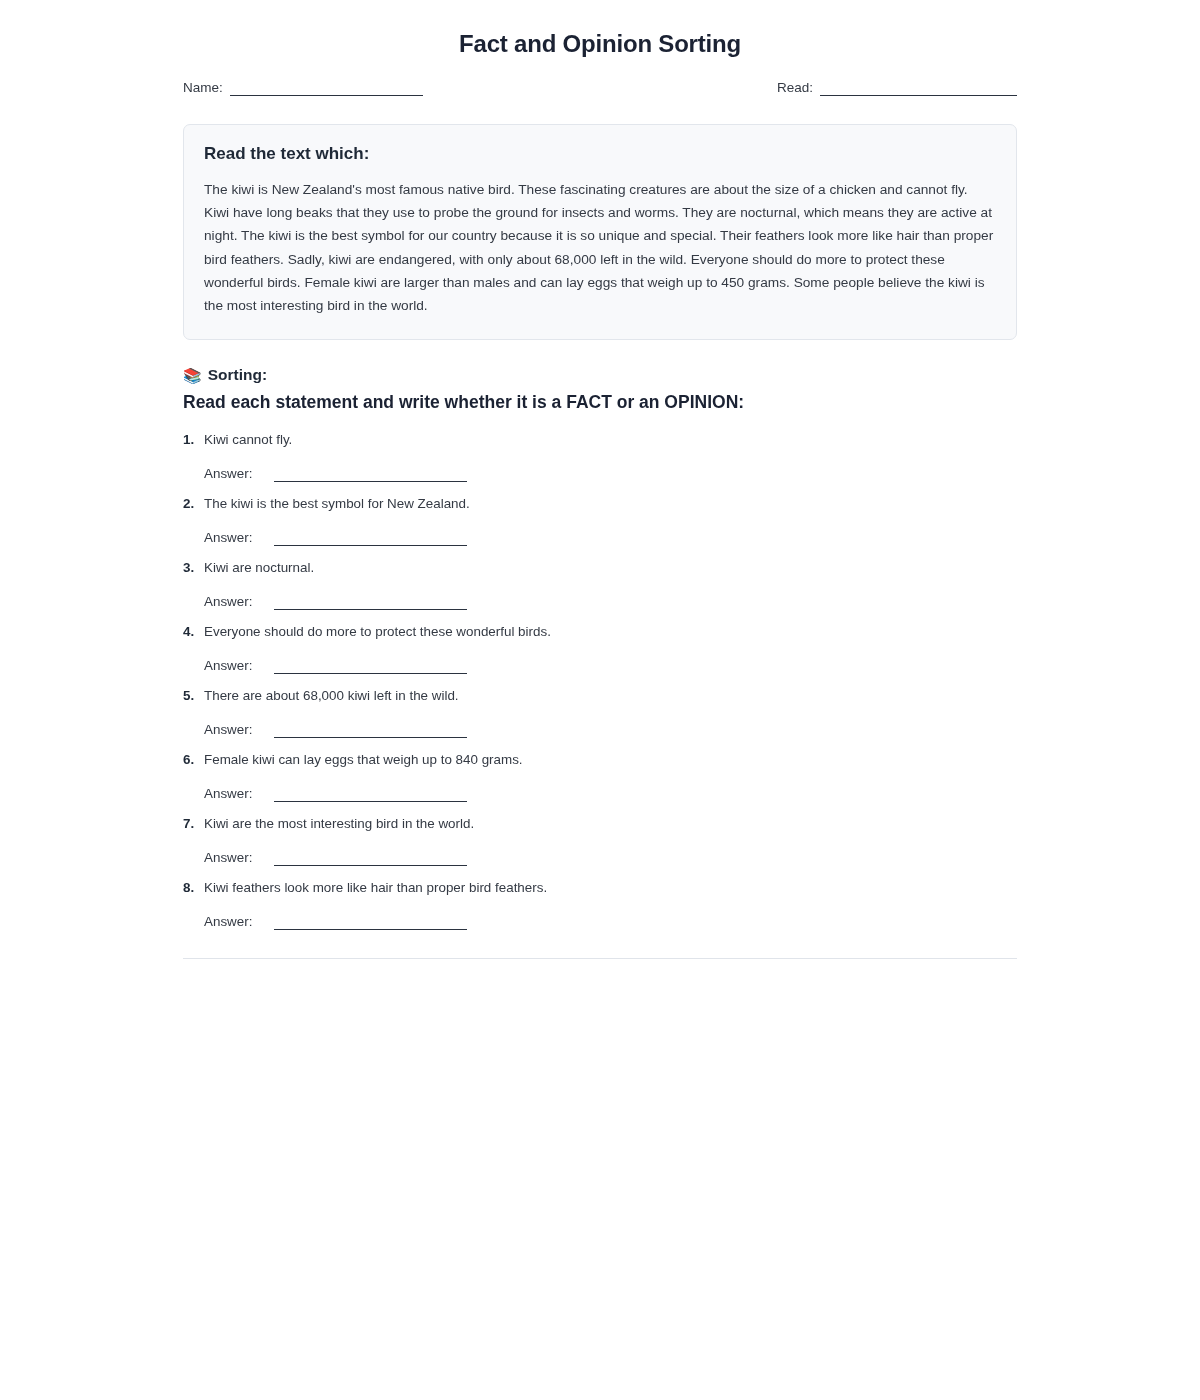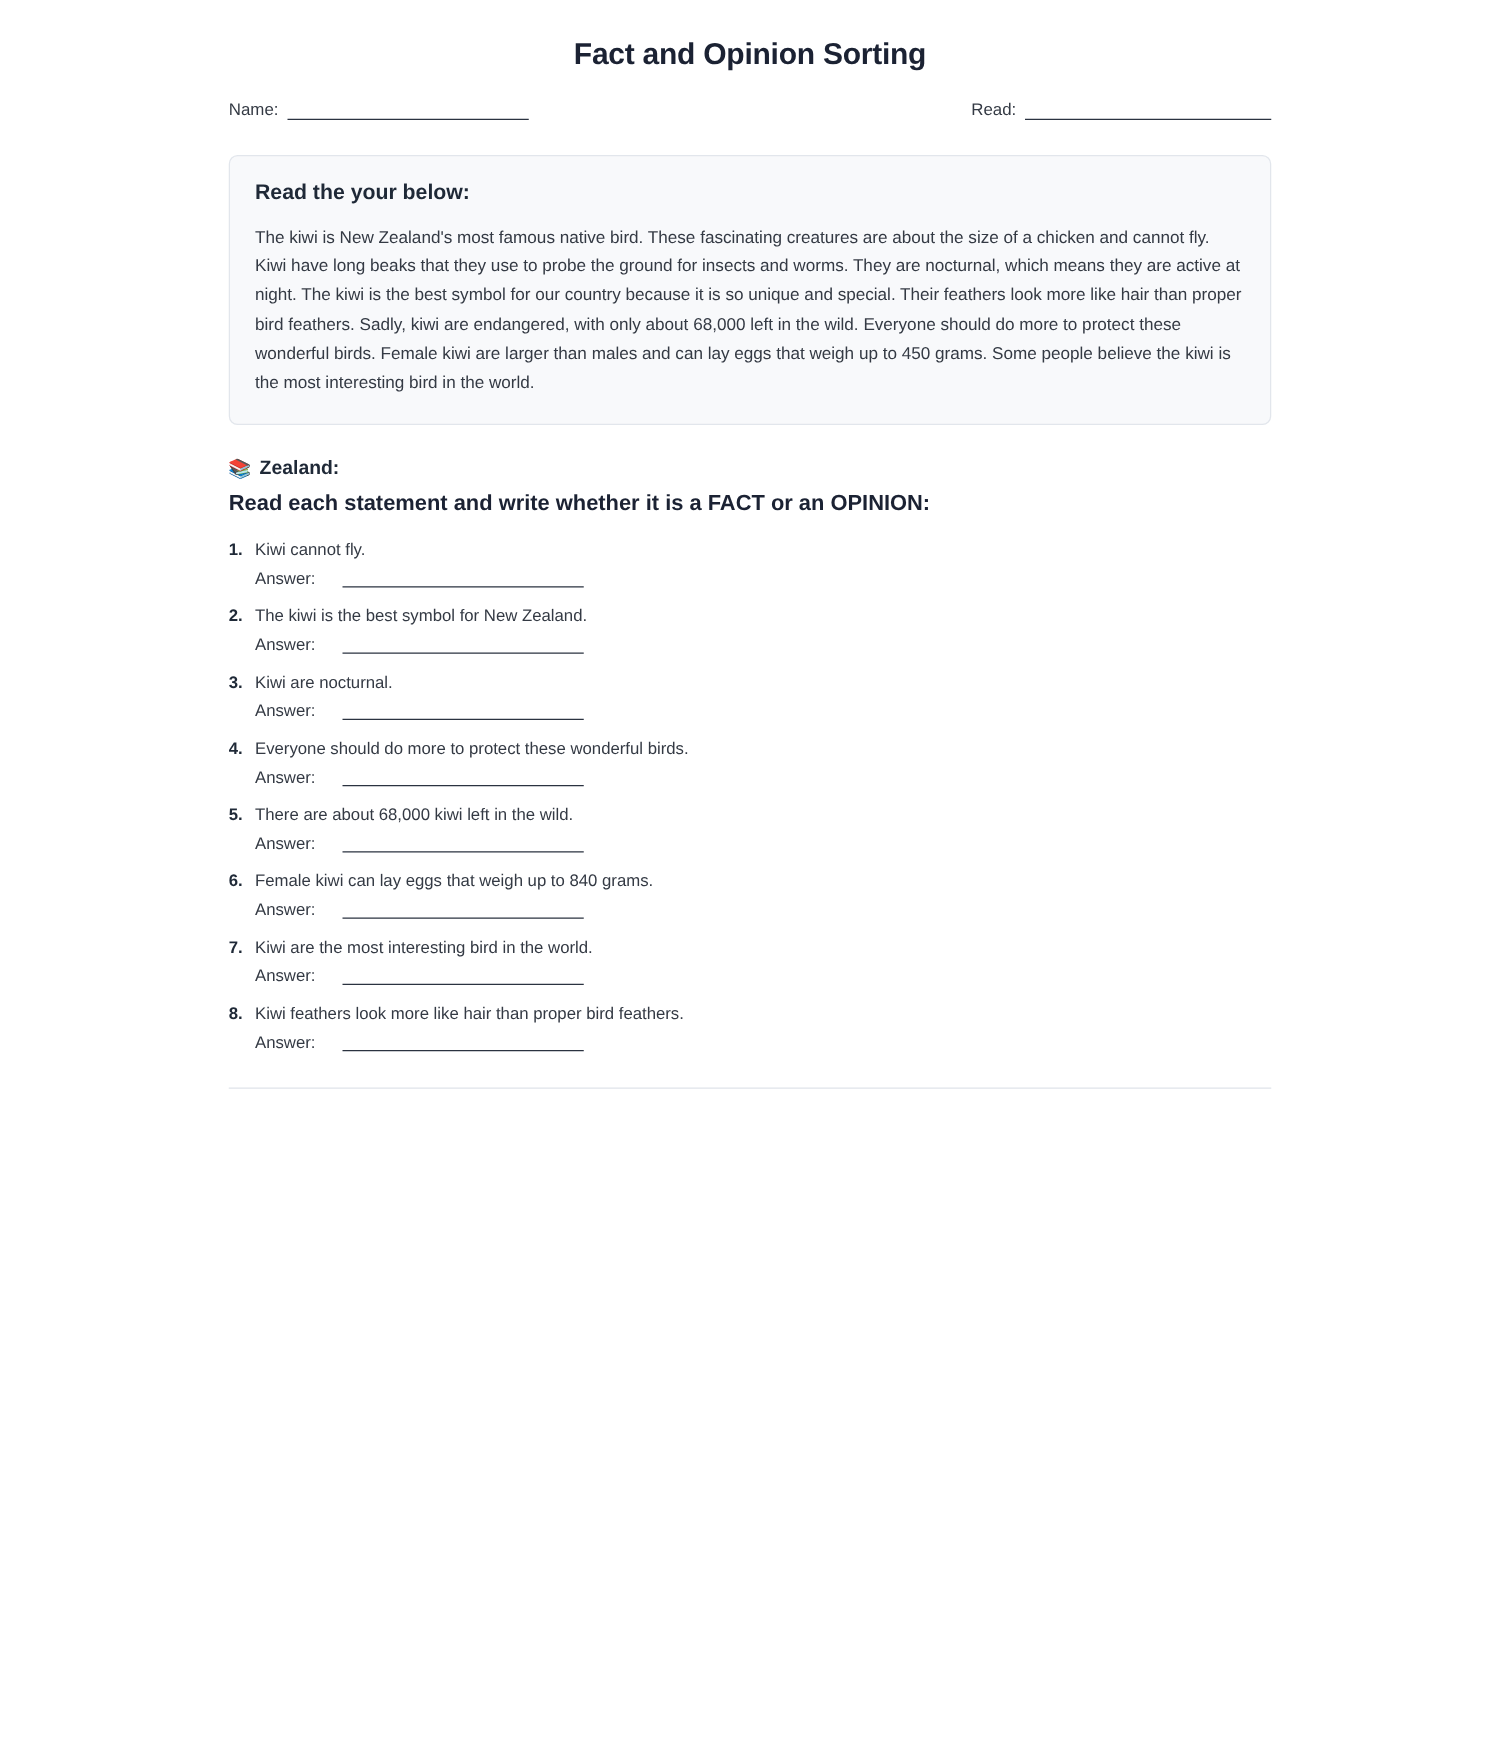--- a/index.html
+++ b/index.html
@@ -148,24 +148,24 @@
     font-weight: bold;
     color: #1f2937;
   }
   .q-text {
     font-size: 13.4px;
     line-height: 21px;
     color: #343a44;
   }
   .answer-row {
     display: flex;
-    align-items: center;
+    align-items: flex-end;
     gap: 22px;
     padding-left: 21px;
-    margin-top: 5px;
+    margin-top: 16px;
   }
   .answer-label {
     font-size: 13.4px;
     line-height: 16px;
     color: #343a44;
   }
   .rule-answer {
     width: 193px;
     border-bottom: 1.2px solid #2b3340;
     height: 13px;
@@ -213,27 +213,27 @@
       <span class="meta-label">Name:</span>
       <span class="rule-line rule-name"></span>
     </div>
     <div class="meta-field">
       <span class="meta-label">Read:</span>
       <span class="rule-line rule-date"></span>
     </div>
   </div>
 
   <section class="passage-box">
-    <h2 class="passage-heading">Read the your below:</h2>
+    <h2 class="passage-heading">Read the text which:</h2>
     <p class="passage-text">The kiwi is New Zealand's most famous native bird. These fascinating creatures are about the size of a chicken and cannot fly. Kiwi have long beaks that they use to probe the ground for insects and worms. They are nocturnal, which means they are active at night. The kiwi is the best symbol for our country because it is so unique and special. Their feathers look more like hair than proper bird feathers. Sadly, kiwi are endangered, with only about 68,000 left in the wild. Everyone should do more to protect these wonderful birds. Female kiwi are larger than males and can lay eggs that weigh up to 450 grams. Some people believe the kiwi is the most interesting bird in the world.</p>
   </section>
 
   <h3 class="remember-heading">
     <span class="emoji-icon">📚</span>
-    <span>Zealand:</span>
+    <span>Sorting:</span>
   </h3>
 
 
   <h3 class="instruction">Read each statement and write whether it is a FACT or an OPINION:</h3>
 
   <ol class="question-list">
     <li class="question-item">
       <div class="question-row">
         <span class="q-num">1.</span>
         <span class="q-text">Kiwi cannot fly.</span>

